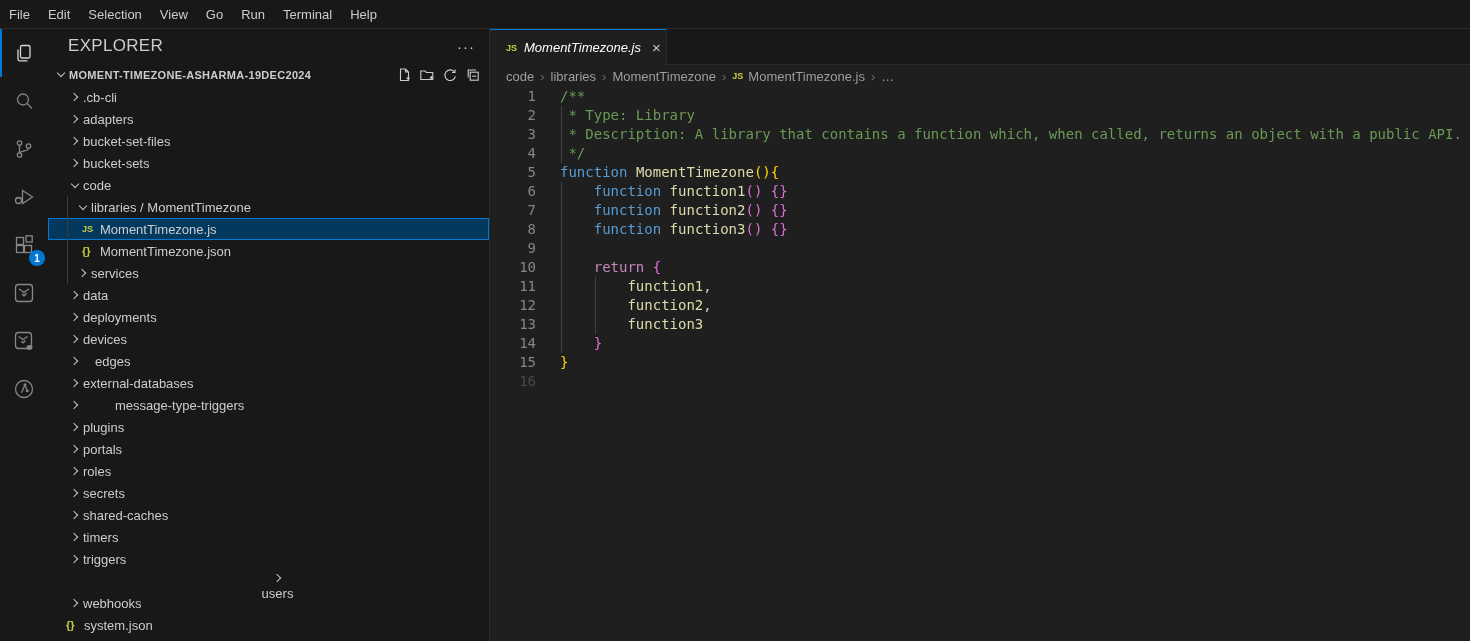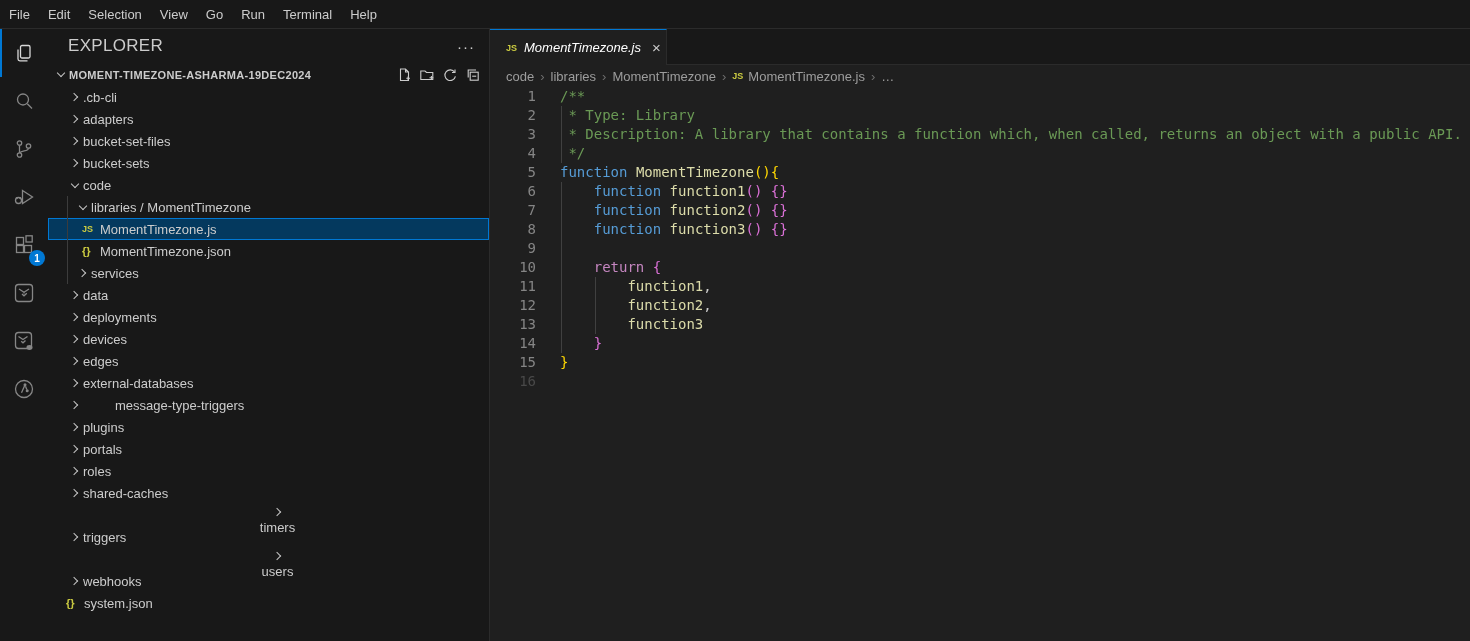--- a/index.html
+++ b/index.html
@@ -229,21 +229,21 @@
             <span class="tlabel">data</span>
           </div>
           <div class="trow" style="padding-left: 18px;">
             <span class="chev right"></span>
             <span class="tlabel">deployments</span>
           </div>
           <div class="trow" style="padding-left: 18px;">
             <span class="chev right"></span>
             <span class="tlabel">devices</span>
           </div>
-          <div class="trow" style="padding-left: 18px;">
+          <div class="trow" style="padding-left: 18px; gap: 12px;">
             <span class="chev right"></span>
             <span class="tlabel">edges</span>
           </div>
           <div class="trow" style="padding-left: 18px;">
             <span class="chev right"></span>
             <span class="tlabel">external-databases</span>
           </div>
           <div class="trow" style="padding-left: 18px; gap: 32px;">
             <span class="chev right"></span>
             <span class="tlabel">message-type-triggers</span>
@@ -255,23 +255,27 @@
           <div class="trow" style="padding-left: 18px;">
             <span class="chev right"></span>
             <span class="tlabel">portals</span>
           </div>
           <div class="trow" style="padding-left: 18px;">
             <span class="chev right"></span>
             <span class="tlabel">roles</span>
           </div>
           <div class="trow" style="padding-left: 18px;">
             <span class="chev right"></span>
+            <span class="tlabel">secrets</span>
+          </div>
+          <div class="trow" style="padding-left: 18px;">
+            <span class="chev right"></span>
             <span class="tlabel">shared-caches</span>
           </div>
-          <div class="trow" style="padding-left: 18px; flex-direction: column;">
+          <div class="trow" style="padding-left: 18px;">
             <span class="chev right"></span>
             <span class="tlabel">timers</span>
           </div>
           <div class="trow" style="padding-left: 18px;">
             <span class="chev right"></span>
             <span class="tlabel">triggers</span>
           </div>
           <div class="trow" style="padding-left: 18px; flex-direction: column;">
             <span class="chev right"></span>
             <span class="tlabel">users</span>

